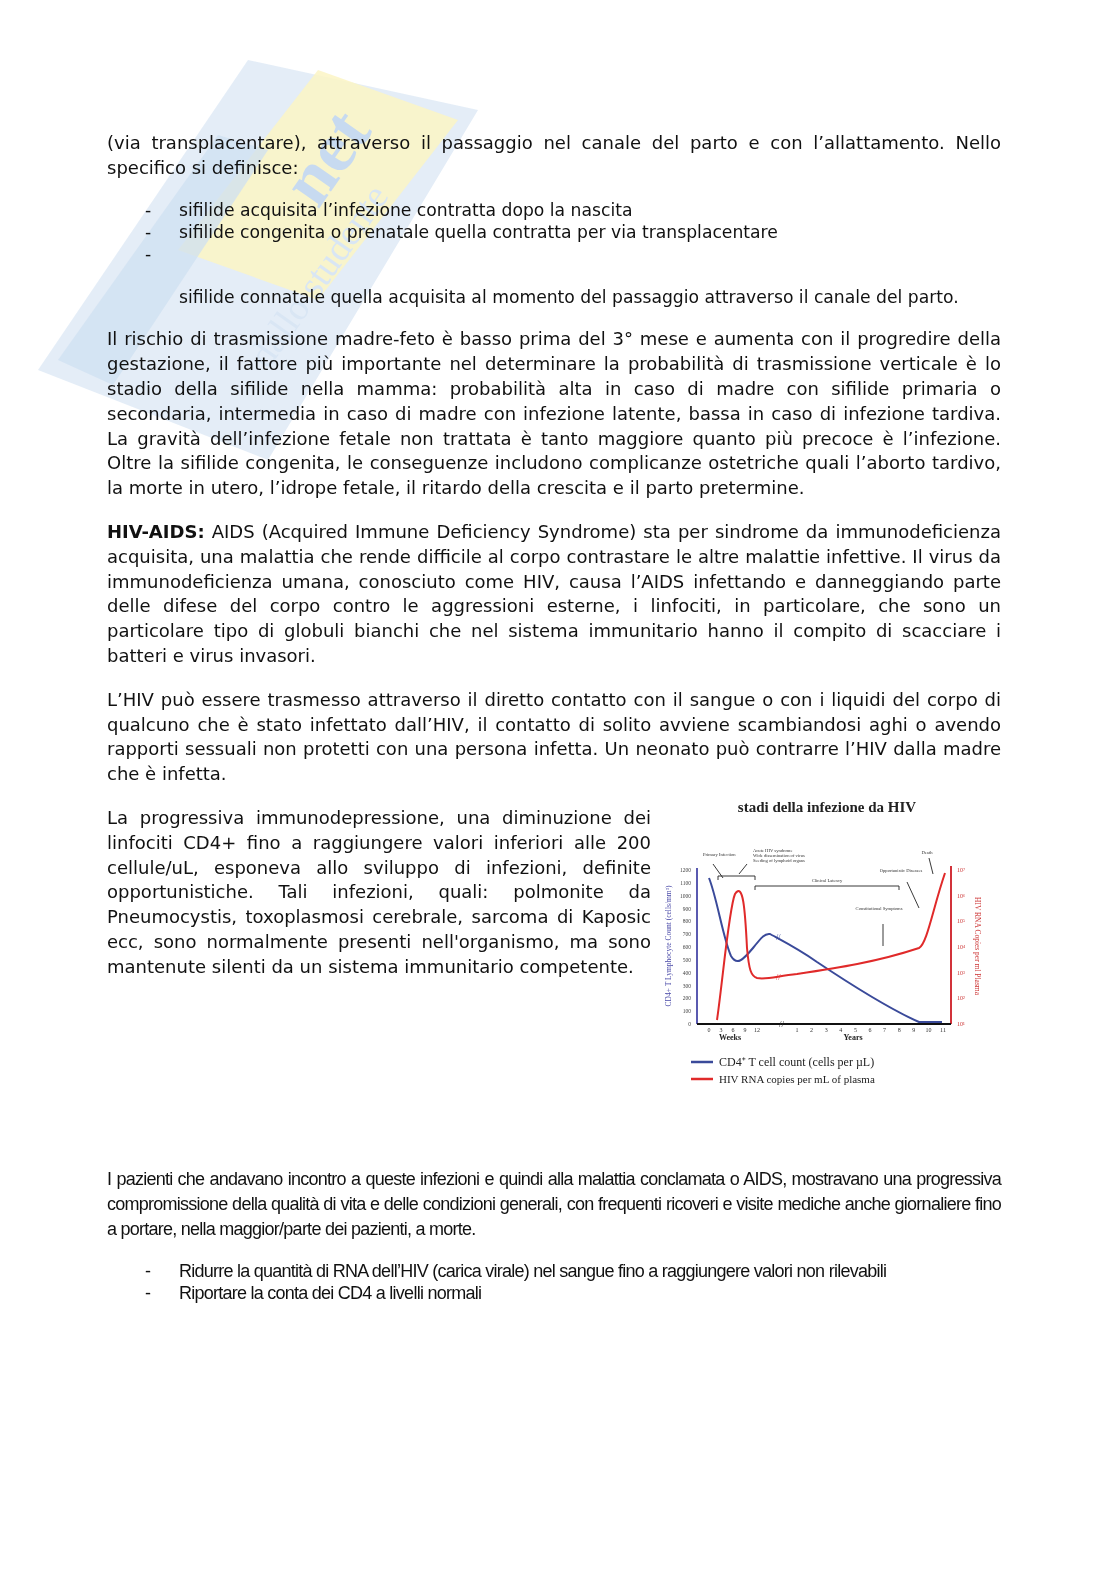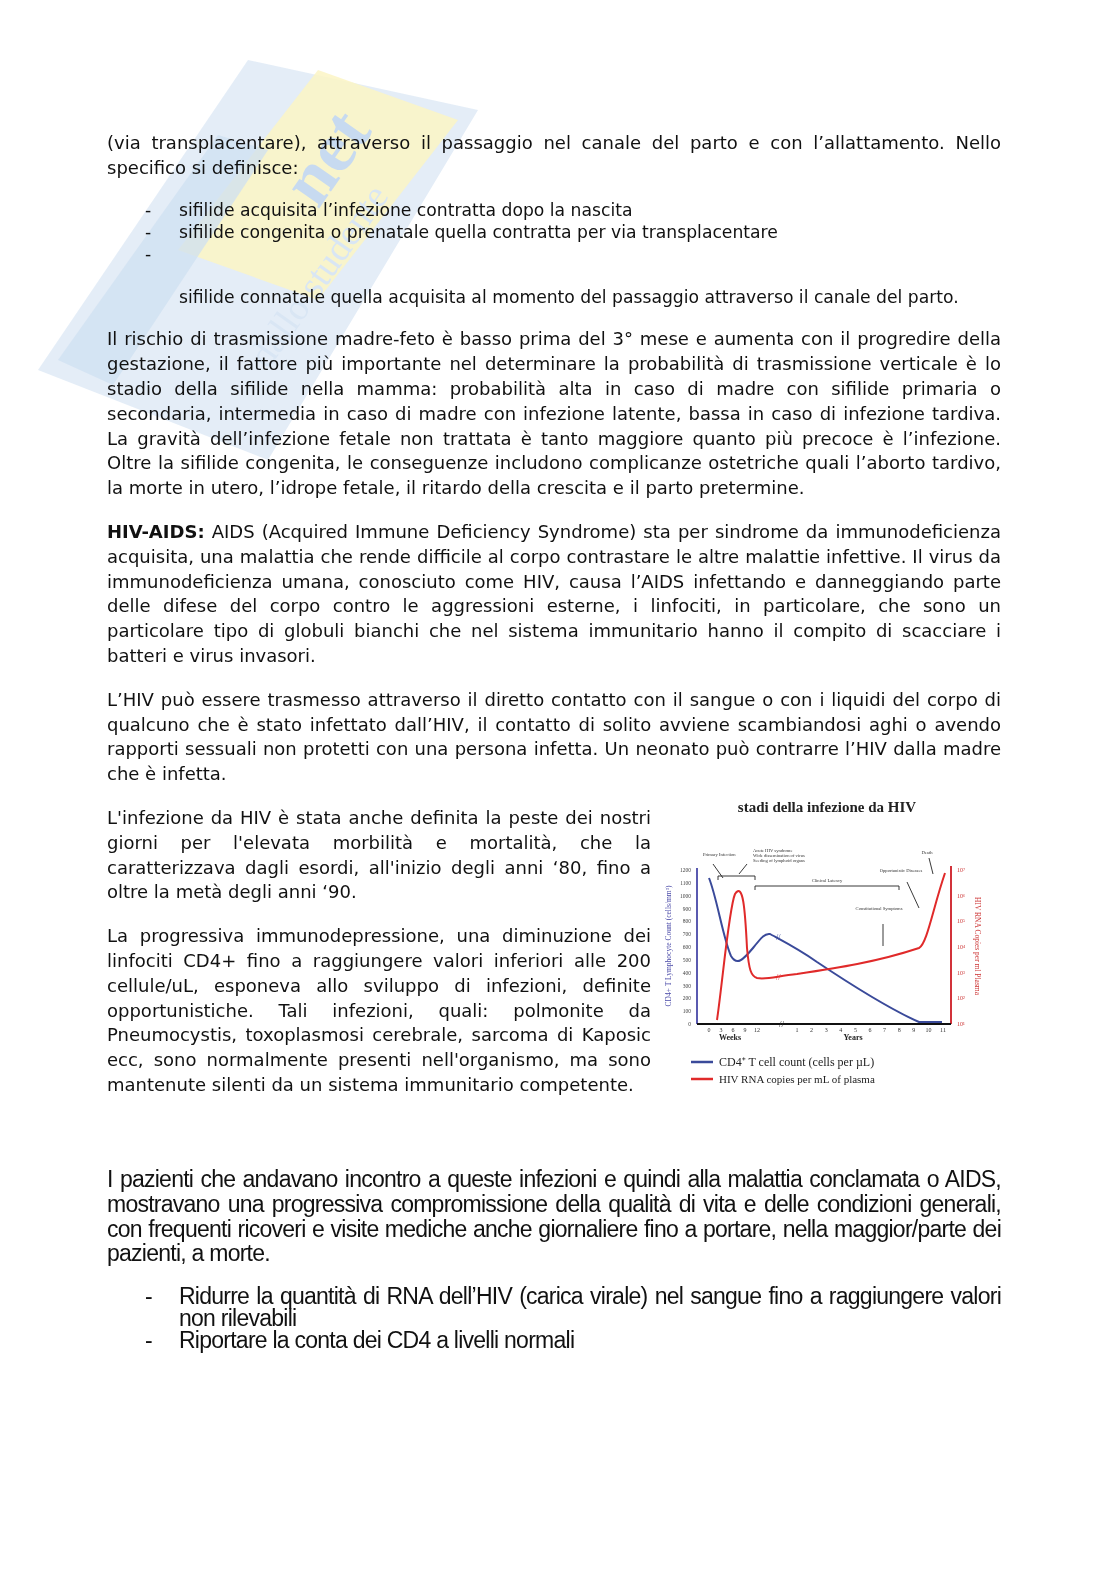--- a/index.html
+++ b/index.html
@@ -11,21 +11,21 @@
   .list { margin: 0; padding: 0; list-style: none; }
   .li { display: flex; font-size: 17.2px; line-height: 22px; text-align: justify; }
   .li .dash { width: 72px; flex: 0 0 72px; padding-left: 38px; box-sizing: border-box; }
   .li .txt { flex: 1; }
   .li.tall .txt { line-height: 24.8px; margin-top: 42px; }
   b { font-weight: bold; margin-top: 41px; }
   .two-col { position: relative; height: 345px; }
   .col-left { position: absolute; left: 0; top: 0; width: 544px; }
   .figure { position: absolute; left: 550px; top: -8px; width: 335px; height: 300px; }
   .narrow { font-family: "Liberation Sans", sans-serif; font-stretch: condensed; }
-  .narrow .p, .narrow .li { font-family: "Liberation Sans", sans-serif; font-size: 23px; letter-spacing: -0.75px; transform-origin: left; }
+  .narrow .p, .narrow .li { font-family: "Liberation Sans", sans-serif; font-size: 18px; letter-spacing: -0.75px; transform-origin: left; }
   svg text { font-family: "Liberation Serif", serif; }
 </style>
 </head>
 <body>
 
 <svg class="watermark" viewBox="0 0 480 440">
   <polygon points="20,330 230,20 460,70 250,420" fill="#dfeaf6" opacity="0.85"></polygon>
   <polygon points="160,210 300,30 440,80 300,260" fill="#fcf5c4" opacity="0.85"></polygon>
   <polygon points="40,320 200,95 250,110 95,345" fill="#cfe0f2" opacity="0.75"></polygon>
   <text x="300" y="170" font-size="72" fill="#c7daf0" transform="rotate(-55 300 170)" font-family="DejaVu Sans, sans-serif" font-weight="bold">net</text>
@@ -55,21 +55,20 @@
 
   <p class="p" style="margin-bottom:19px;">
     <b>HIV-AIDS:</b>
     <span>AIDS (Acquired Immune Deficiency Syndrome) sta per sindrome da immunodeficienza acquisita, una malattia che rende difficile al corpo contrastare le altre malattie infettive. Il virus da immunodeficienza umana, conosciuto come HIV, causa l’AIDS infettando e danneggiando parte delle difese del corpo contro le aggressioni esterne, i linfociti, in particolare, che sono un particolare tipo di globuli bianchi che nel sistema immunitario hanno il compito di scacciare i batteri e virus invasori.</span>
   </p>
 
   <p class="p" style="margin-bottom:19px;">L’HIV può essere trasmesso attraverso il diretto contatto con il sangue o con i liquidi del corpo di qualcuno che è stato infettato dall’HIV, il contatto di solito avviene scambiandosi aghi o avendo rapporti sessuali non protetti con una persona infetta. Un neonato può contrarre l’HIV dalla madre che è infetta.</p>
 
   <div class="two-col">
     <div class="col-left">
-      <p class="p" style="margin-bottom:19px;">L'infezione da HIV è stata anche definita la peste dei nostri giorni per l'elevata morbilità e mortalità, che la caratterizzava dagli esordi, all'inizio degli anni ‘80, fino a oltre la metà degli anni ‘90.</p>
       <p class="p">La progressiva immunodepressione, una diminuzione dei linfociti CD4+ fino a raggiungere valori inferiori alle 200 cellule/uL, esponeva allo sviluppo di infezioni, definite opportunistiche. Tali infezioni, quali: polmonite da Pneumocystis, toxoplasmosi cerebrale, sarcoma di Kaposic ecc, sono normalmente presenti nell'organismo, ma sono mantenute silenti da un sistema immunitario competente.</p>
     </div>
 
     <div class="figure">
       <svg width="335" height="300" viewBox="0 0 335 300">
 
         <text id="chart-title" x="170" y="14" text-anchor="middle" font-family="Liberation Sans, sans-serif" font-size="15" font-weight="bold" fill="#222">stadi della infezione da HIV</text>
 
         <line x1="40" y1="70" x2="40" y2="226" stroke="#5a5ab0" stroke-width="2"></line>
         <line x1="294" y1="68" x2="294" y2="226" stroke="#d2323a" stroke-width="2"></line>

